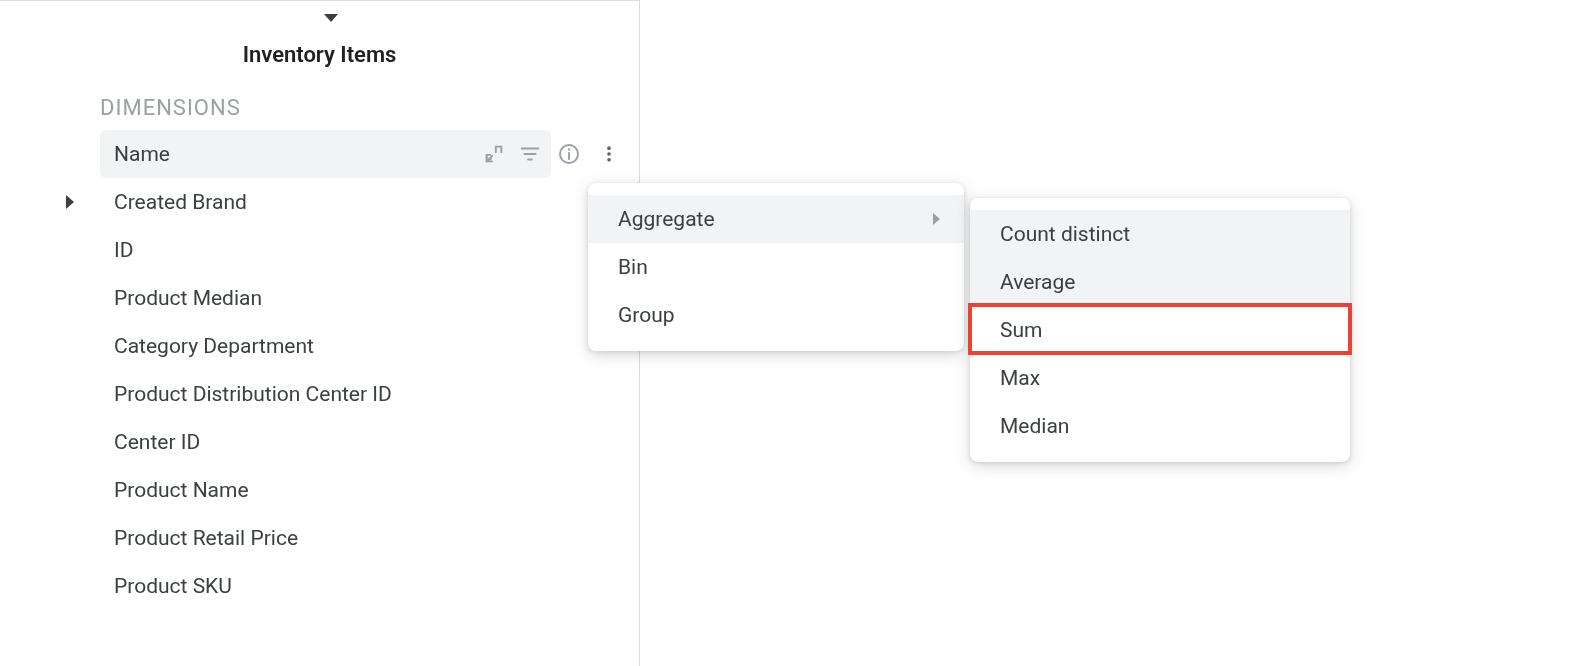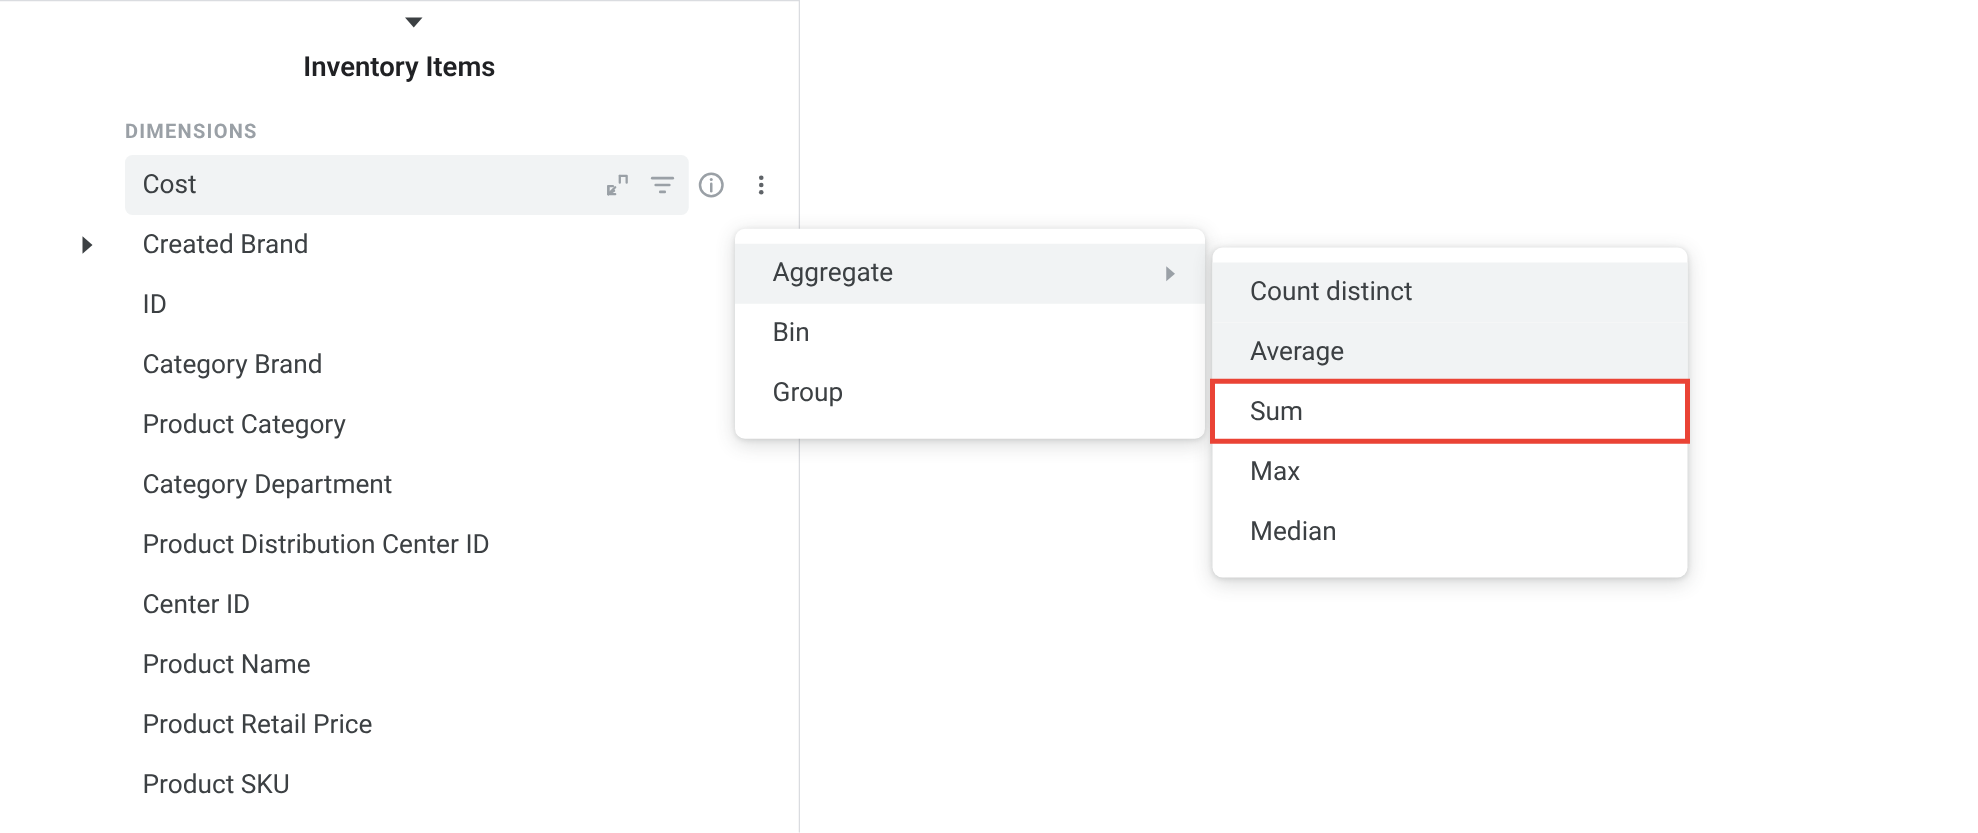--- a/index.html
+++ b/index.html
@@ -44,23 +44,23 @@
     flex: none;
   }
   .group-title {
     font-weight: 600;
     font-size: 22px;
     color: #202124;
   }
   .section-label {
     padding: 18px 0 10px 100px;
     color: #9aa0a6;
-    font-weight: 700;
+    font-weight: 400;
     letter-spacing: 1px;
-    font-size: 16px;
+    font-size: 22px;
   }
   .dim-row {
     display: flex;
     align-items: center;
     height: 48px;
   }
   .expand-slot {
     width: 100px;
     display: flex;
     justify-content: flex-end;
@@ -151,21 +151,21 @@
   <div class="group-header">
     <span class="caret-down icon"></span>
     <span class="group-title">Inventory Items</span>
   </div>
 
   <div class="section-label">DIMENSIONS</div>
 
   <div class="dim-row">
     <div class="expand-slot"></div>
     <div class="dim-pill active">
-      <span class="dim-label">Cost</span>
+      <span class="dim-label">Name</span>
       <div class="pill-icons">
         <span class="icon">
           <svg width="22" height="22" viewBox="0 0 24 24" fill="none" stroke="#9aa0a6" stroke-width="2" stroke-linecap="round" stroke-linejoin="round">
               <path d="M4 14v6h6"></path>
               <path d="M4 20l6-6"></path>
               <path d="M14 4h6v6"></path>
               <path d="M20 4l-6 6" opacity="0"></path>
               <path d="M9 17l-5 3"></path>
               <path d="M4 20V13"></path>
               <path d="M4 13h4"></path>
@@ -211,27 +211,21 @@
 
   <div class="dim-row">
     <div class="expand-slot"></div>
     <div class="dim-pill">
         <span class="dim-label">ID</span>
       </div>
   </div>
   <div class="dim-row">
     <div class="expand-slot"></div>
     <div class="dim-pill">
-        <span class="dim-label">Category Brand</span>
-      </div>
-  </div>
-  <div class="dim-row">
-    <div class="expand-slot"></div>
-    <div class="dim-pill">
-        <span class="dim-label">Product Category</span>
+        <span class="dim-label">Product Median</span>
       </div>
   </div>
   <div class="dim-row">
     <div class="expand-slot"></div>
     <div class="dim-pill">
         <span class="dim-label">Category Department</span>
       </div>
   </div>
   <div class="dim-row">
     <div class="expand-slot"></div>

